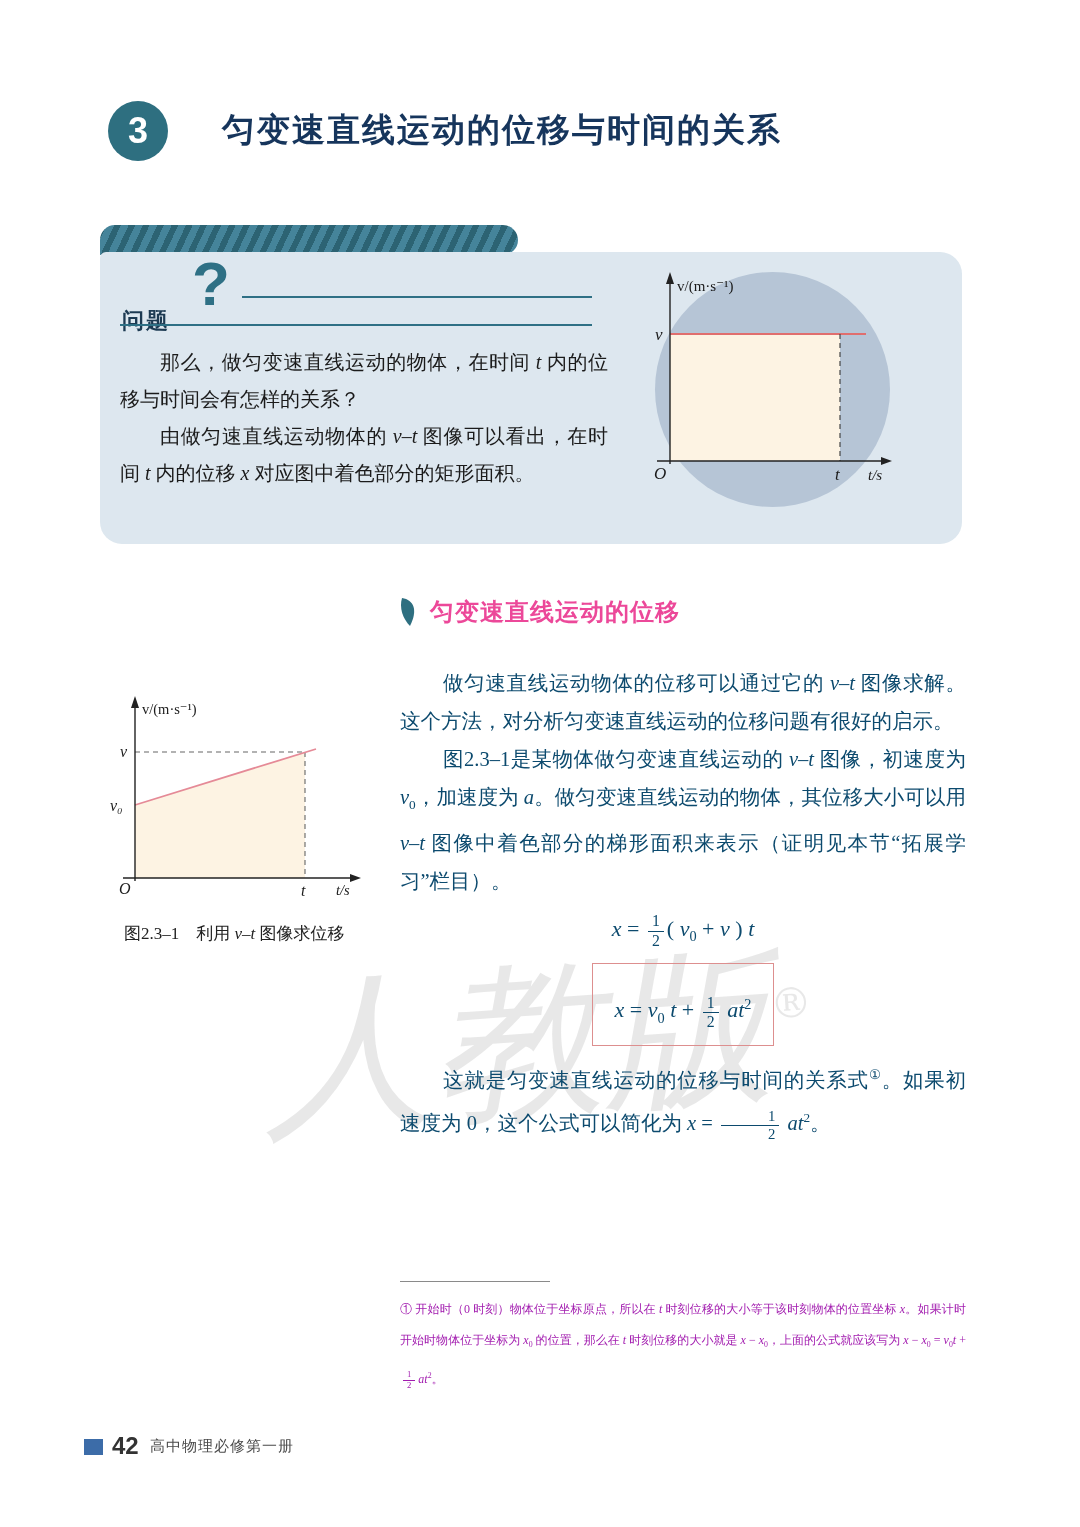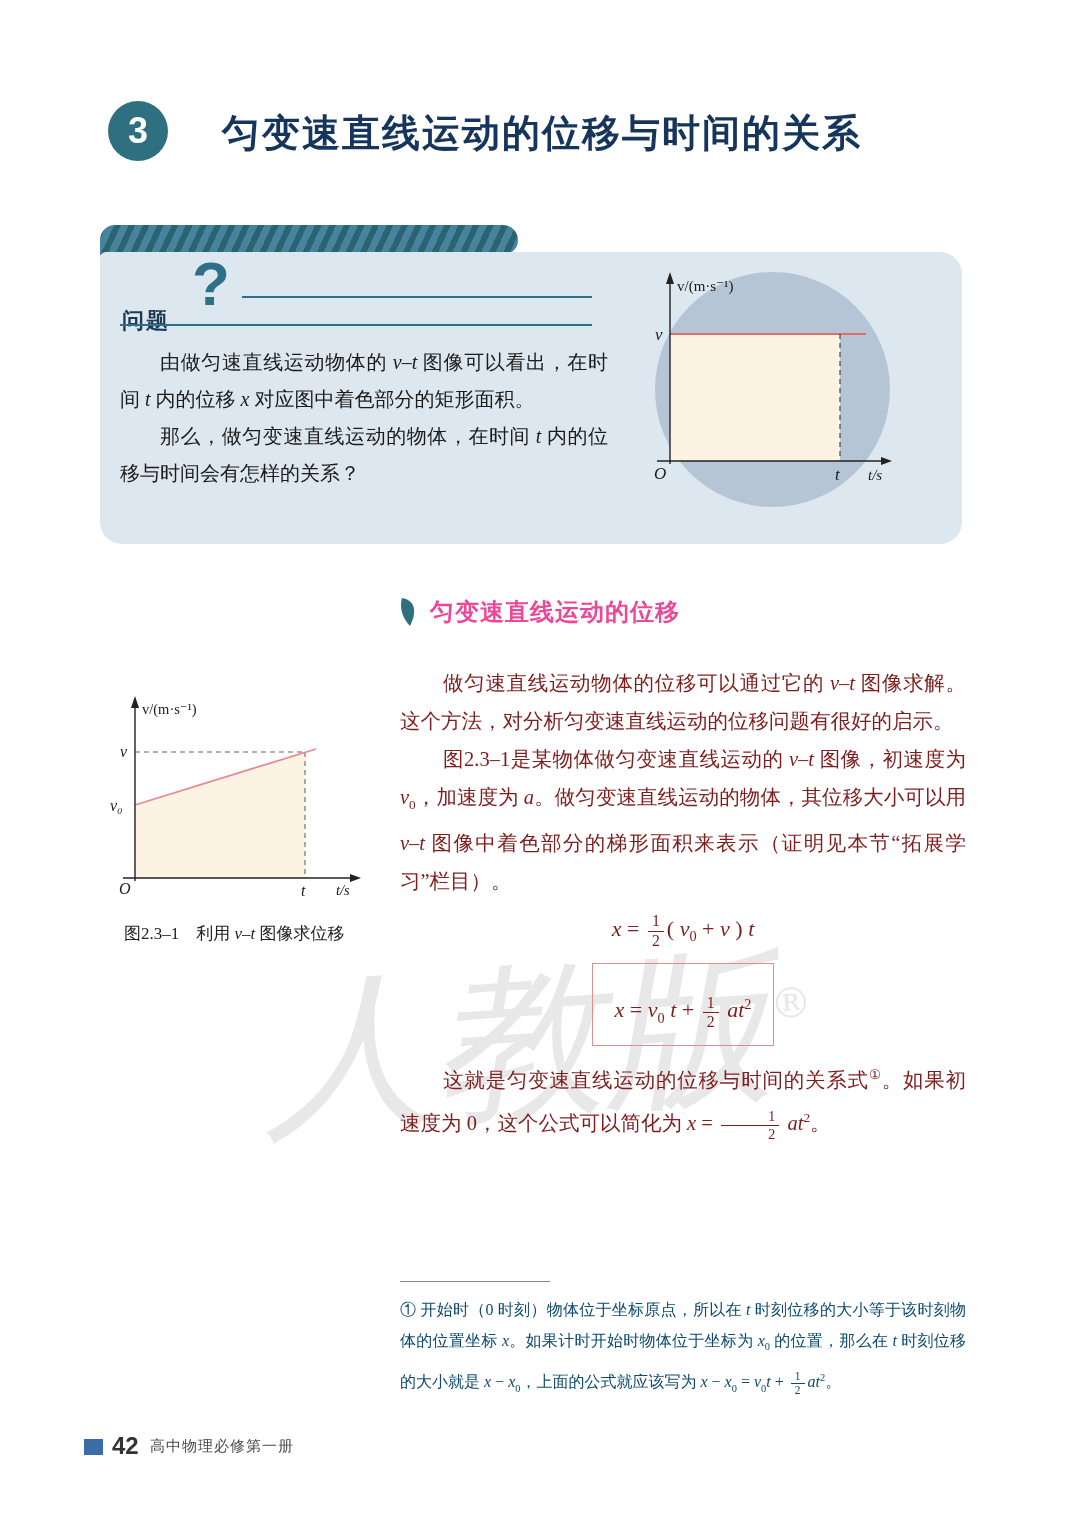--- a/index.html
+++ b/index.html
@@ -12,21 +12,21 @@
 
   
   .sec-num {
     position:absolute; left:108px; top:101px; width:60px; height:60px;
     border-radius:50%; background:#2e6f80; color:#fff;
     font-family:"Liberation Sans",sans-serif; font-size:36px; font-weight:bold;
     display:flex; align-items:center; justify-content:center;
   }
   .page-title {
     position:absolute; left:222px; top:108px;
-    font-family:"Liberation Sans",sans-serif; font-size:38px; font-weight:bold;
+    font-family:"Liberation Sans",sans-serif; font-size:33px; font-weight:bold;
     color:#16355c; letter-spacing:2px;
   }
 
   
   .problem-band {
     position:absolute; left:100px; top:225px; width:418px; height:30px;
     border-radius:15px 15px 15px 0;
     background:repeating-linear-gradient(115deg,#2c6373 0 6px,#45849a 6px 13px);
   }
   .problem-box {
@@ -66,42 +66,42 @@
 
   
   .figure-svg { position:absolute; left:103px; top:693px; }
   .figure-caption {
     position:absolute; left:124px; top:922px; font-size:17px; color:#222;
   }
 
   
   .main-col {
     position:absolute; left:400px; top:664px; width:566px;
-    font-size:20.5px; line-height:38px; text-align:justify; color:#7f1d1d;
+    font-size:20.5px; line-height:38px; text-align:justify; color:#0c4a6e;
   }
   .main-col p { text-indent:2.1em; }
   .main-col p.noindent { text-indent:0; }
   .formula-line { text-align:center; text-indent:0 !important; font-size:22px; margin:10px 0 6px; }
   .formula-box-wrap { text-align:center; text-indent:0 !important; margin:8px 0 10px; }
   .formula-box {
     display:inline-block; border:1.5px solid #dd8f8f; padding:21px 22px 8px;
     font-size:22px;
   }
   .frac { display:inline-block; vertical-align:middle; text-align:center;
           font-size:0.72em; line-height:1.15; margin:0 3px; }
   .frac .num { display:block; border-bottom:1.2px solid currentColor; padding:0 4px; }
   .frac .den { display:block; padding:0 4px; }
   sup { font-size:0.65em; }
   sub { font-size:0.65em; }
 
   
   .footnote-divider { position:absolute; left:400px; top:1281px; width:150px; border-top:1.5px solid #8a8a8a; }
   .footnote {
     position:absolute; left:400px; top:1294px; width:566px;
-    font-size:16px; line-height:31px; text-align:justify; color:#0c4a6e;
+    font-size:12px; line-height:31px; text-align:justify; color:#a21caf;
   }
 
   
   .footer-square { position:absolute; left:84px; top:1439px; width:19px; height:16px; background:#3c6ca8; }
   .page-num {
     position:absolute; left:112px; top:1432px;
     font-family:"Liberation Sans",sans-serif; font-size:24px; font-weight:bold; color:#333;
   }
   .book-title {
     position:absolute; left:150px; top:1437px;
@@ -131,22 +131,22 @@
   <div class="sec-num">3</div>
   <div class="page-title">匀变速直线运动的位移与时间的关系</div>
 
   <div class="problem-band"></div>
   <div class="problem-box"></div>
   <div class="problem-label">问题</div>
   <div class="qmark">?</div>
   <div class="rule1"></div>
   <div class="rule2"></div>
   <div class="problem-text">
+    <p>那么，做匀变速直线运动的物体，在时间 <i>t</i> 内的位移与时间会有怎样的关系？</p>
     <p>由做匀速直线运动物体的 <i>v</i>–<i>t</i> 图像可以看出，在时间 <i>t</i> 内的位移 <i>x</i> 对应图中着色部分的矩形面积。</p>
-    <p>那么，做匀变速直线运动的物体，在时间 <i>t</i> 内的位移与时间会有怎样的关系？</p>
   </div>
   <div class="problem-circle"></div>
   <svg class="problem-graph" width="290" height="230" viewBox="0 0 290 230">
     <rect x="40" y="66" width="170" height="127" fill="#fdf3e3"></rect>
     <line x1="40" y1="66" x2="236" y2="66" stroke="#e06e6e" stroke-width="1.8"></line>
     <line x1="210" y1="66" x2="210" y2="193" stroke="#444" stroke-width="1.2" stroke-dasharray="5,4"></line>
     <line x1="40" y1="13" x2="40" y2="196" stroke="#222" stroke-width="1.4"></line>
     <line x1="27" y1="193" x2="253" y2="193" stroke="#222" stroke-width="1.4"></line>
     <polygon points="36,16 40,4 44,16" fill="#222"></polygon>
     <polygon points="251,189 262,193 251,197" fill="#222"></polygon>

